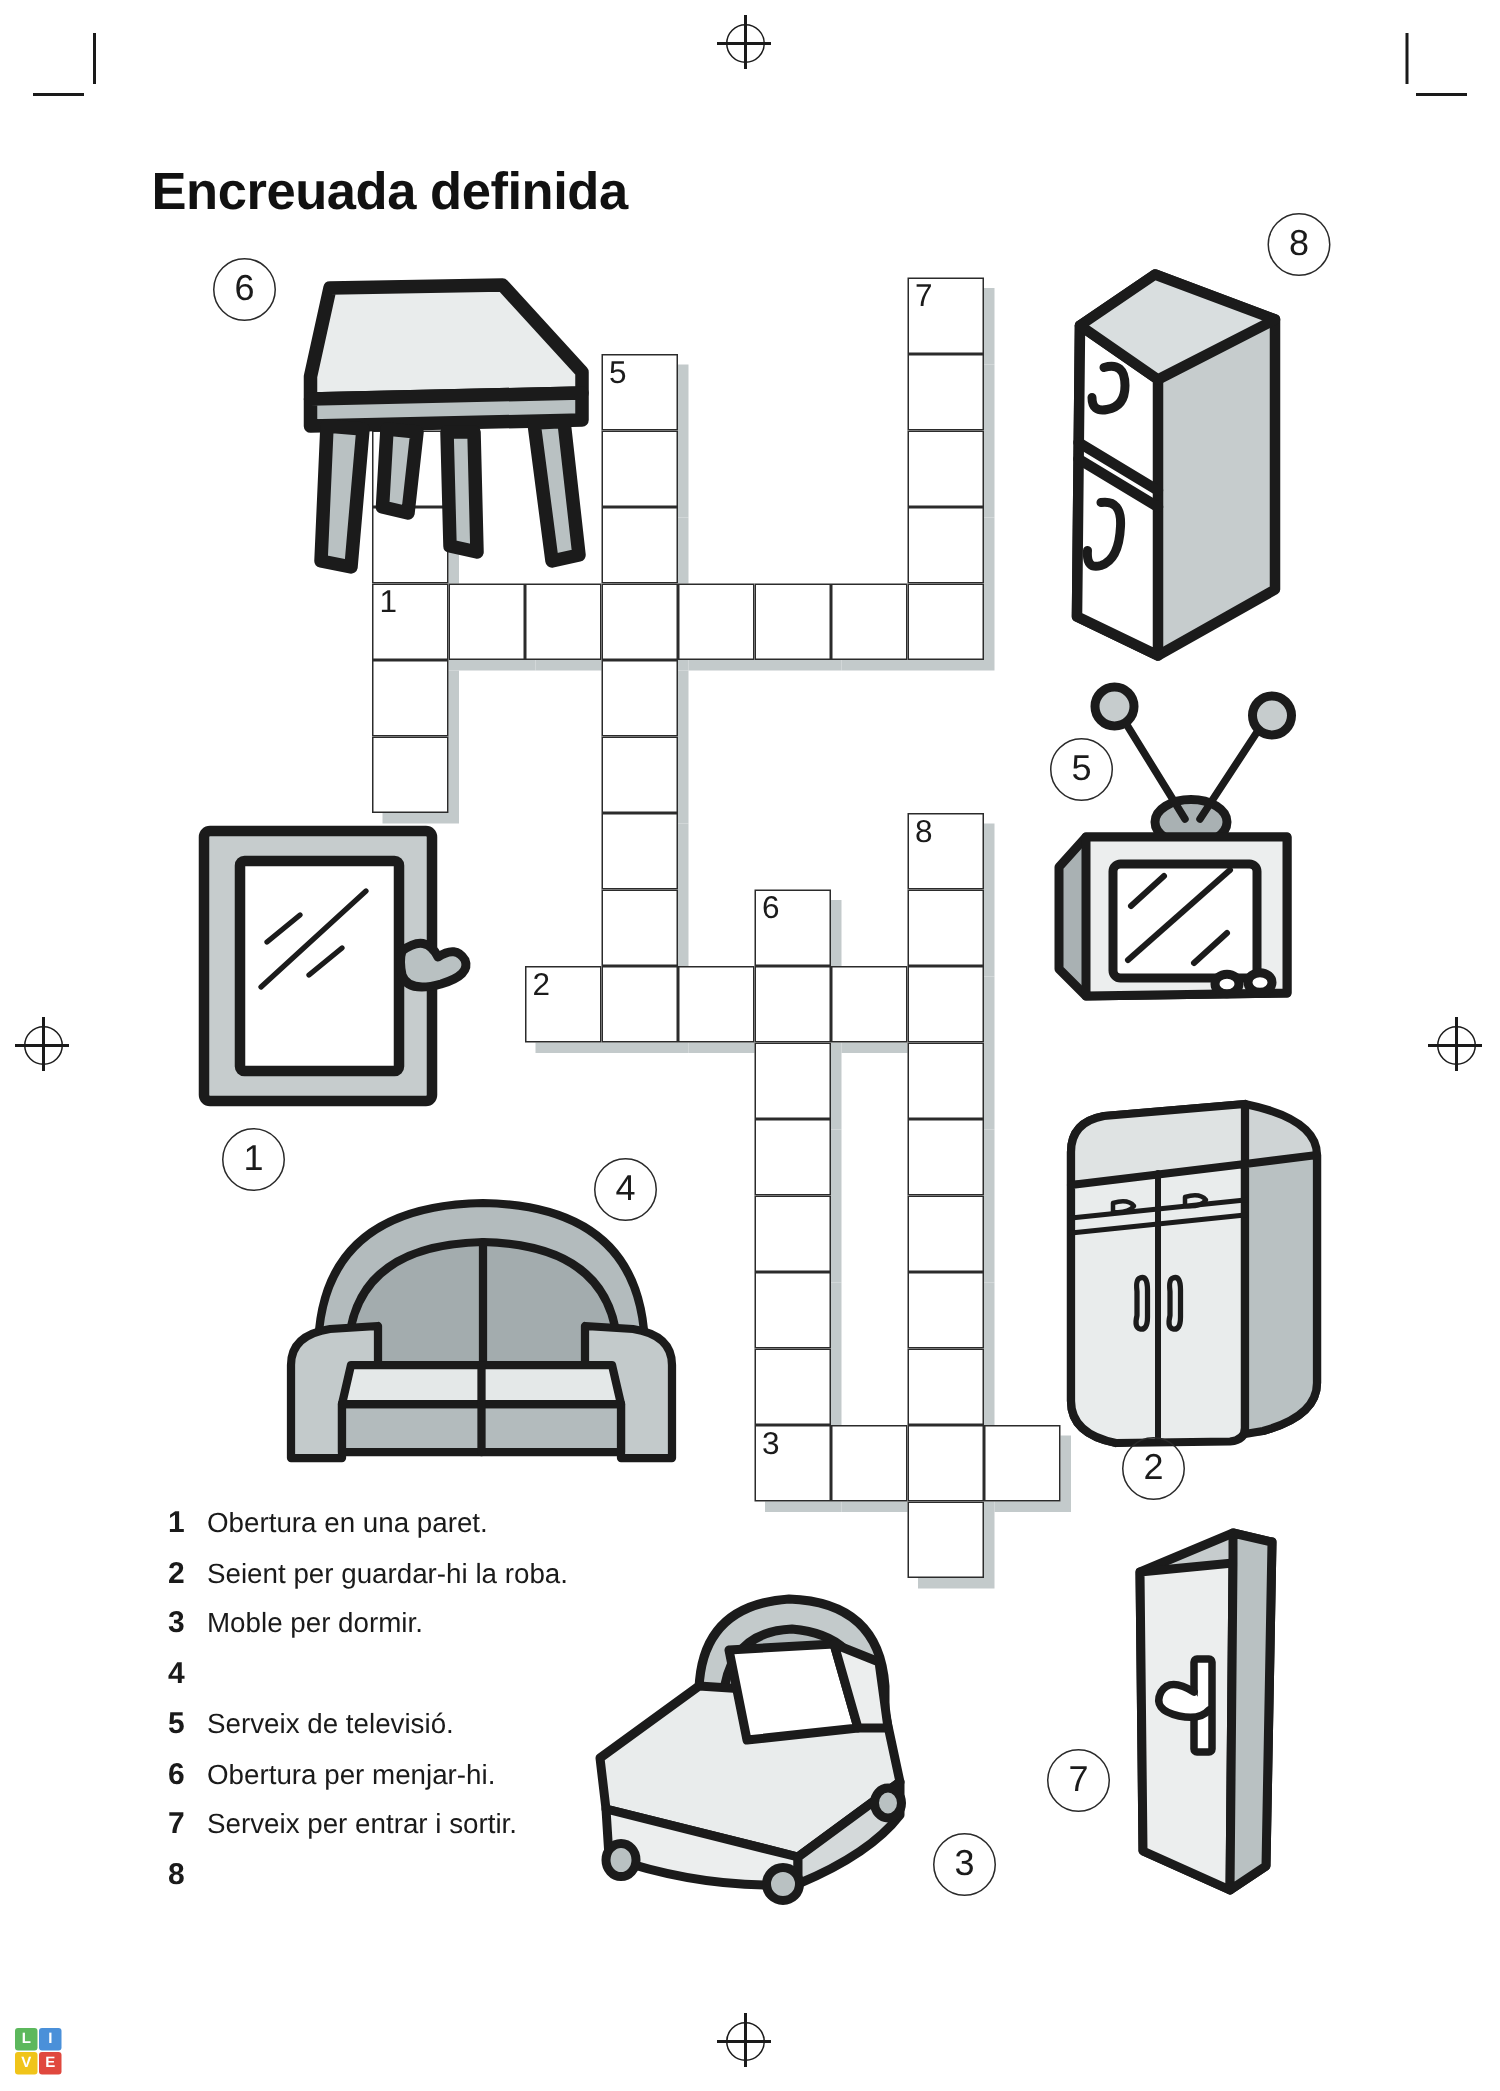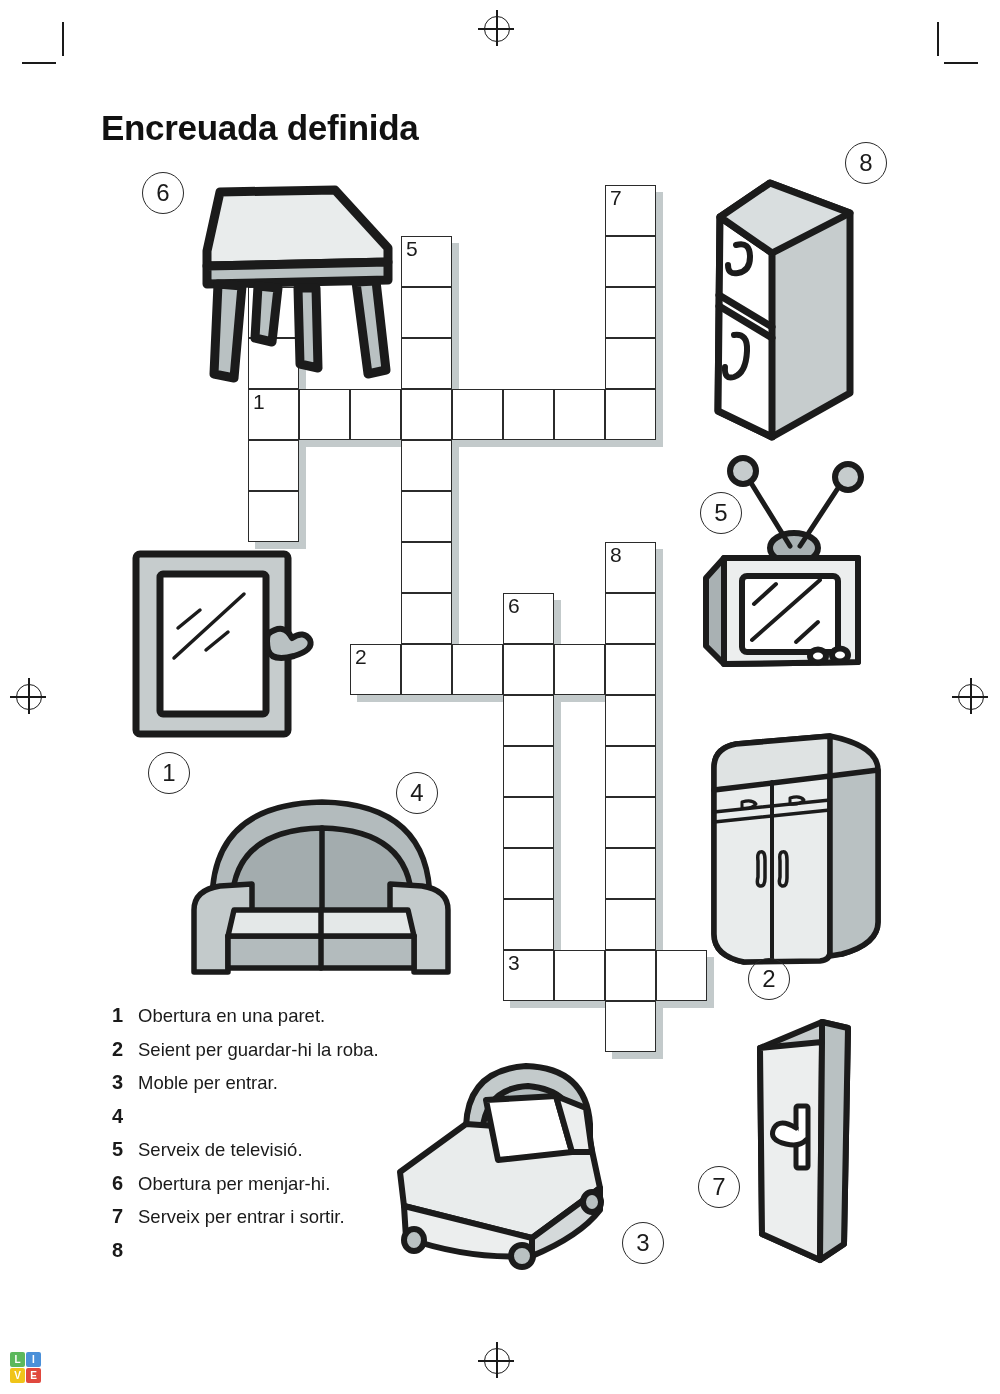--- a/index.html
+++ b/index.html
@@ -364,21 +364,21 @@
       <div class="clue">
         <div class="clue-num">1</div>
         <div class="clue-text">Obertura en una paret.</div>
       </div>
       <div class="clue">
         <div class="clue-num">2</div>
         <div class="clue-text">Seient per guardar-hi la roba.</div>
       </div>
       <div class="clue">
         <div class="clue-num">3</div>
-        <div class="clue-text">Moble per entrar.</div>
+        <div class="clue-text">Moble per dormir.</div>
       </div>
       <div class="clue">
         <div class="clue-num">4</div>
       </div>
       <div class="clue">
         <div class="clue-num">5</div>
         <div class="clue-text">Serveix de televisió.</div>
       </div>
       <div class="clue">
         <div class="clue-num">6</div>

